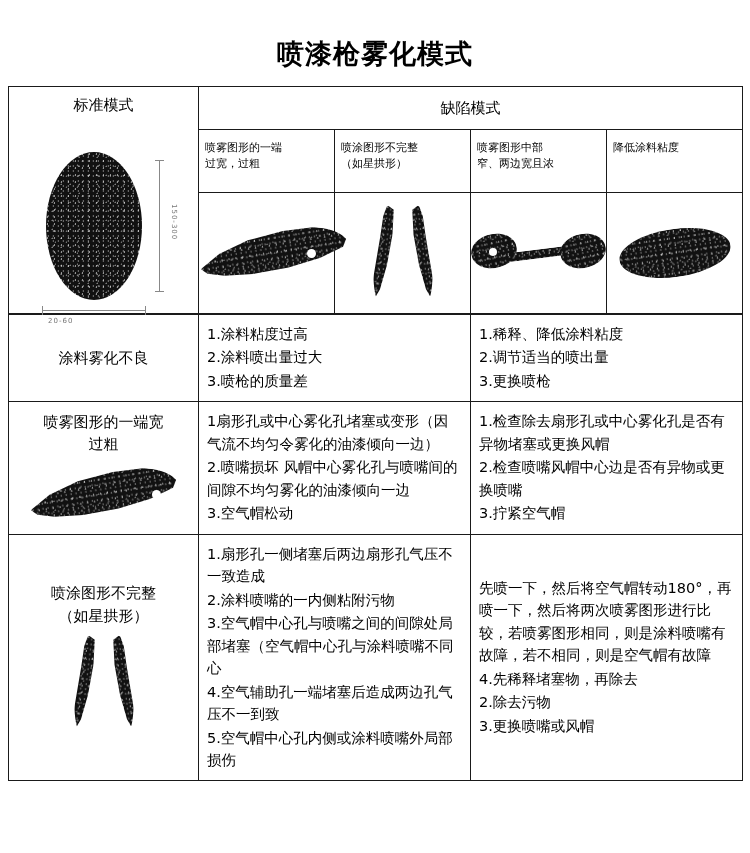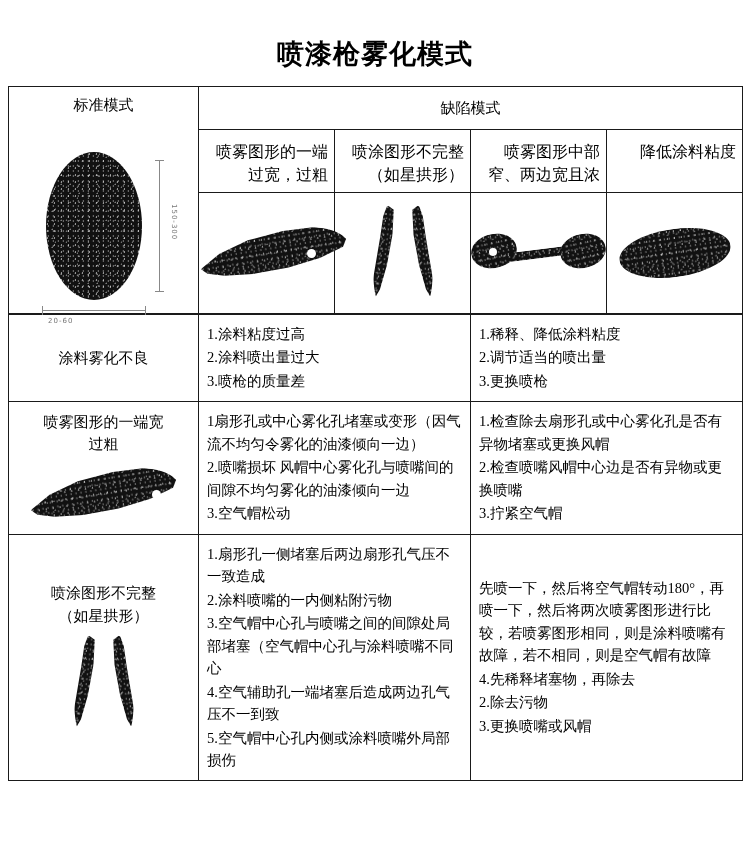--- a/index.html
+++ b/index.html
@@ -44,31 +44,30 @@
     border-collapse: collapse;
     width: 734px;
     margin: 0 auto;
     table-layout: fixed;
   }
   table td, table th {
     border: 1px solid #1a1a1a;
     vertical-align: middle;
     padding: 4px 6px;
     font-size: 14px;
-    font-family: Liberation Serif, serif;
   }
   .t1 .hdr {
     text-align: center;
     font-size: 15px;
     height: 34px;
     font-weight: normal;
   }
   .t1 .labelcell {
-    text-align: right;
-    font-size: 16px;
+    text-align: left;
+    font-size: 11px;
     line-height: 1.45;
     vertical-align: top;
     padding-top: 10px;
     height: 48px;
   }
   .t1 .figcell {
     height: 120px;
     text-align: center;
     vertical-align: middle;
     padding: 0;

